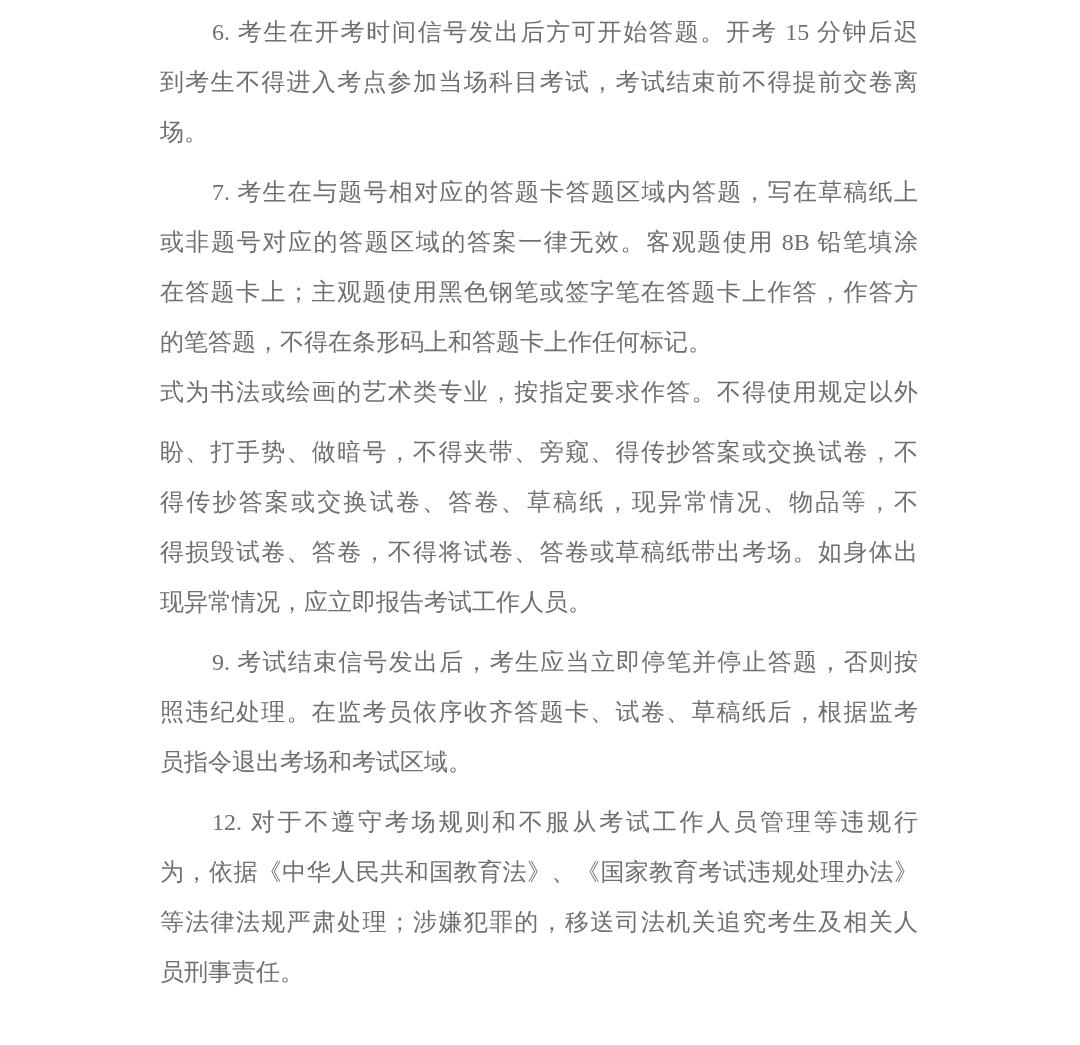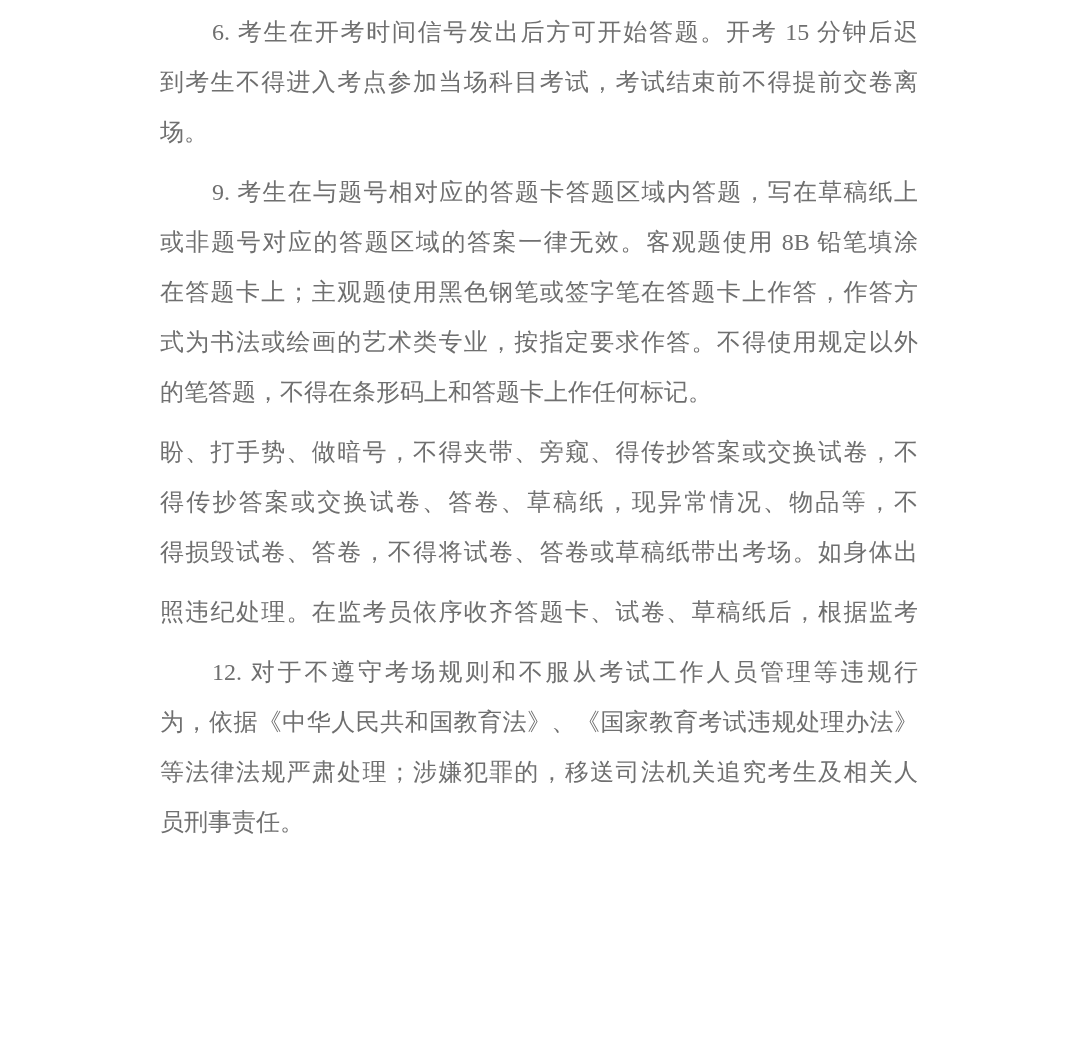--- a/index.html
+++ b/index.html
@@ -55,33 +55,36 @@
 <body style="background: rgb(255, 255, 255);">
 
 <div class="page">
   <div class="doc" style="color: rgb(111, 111, 111);">
       <div class="para">
         <div class="line first">6. 考生在开考时间信号发出后方可开始答题。开考 15 分钟后迟</div>
         <div class="line">到考生不得进入考点参加当场科目考试，考试结束前不得提前交卷离</div>
         <div class="line last">场。</div>
       </div>
       <div class="para">
-        <div class="line first">9. 考生在与题号相对应的答题卡答题区域内答题，写在草稿纸上</div>
+        <div class="line first">7. 考生在与题号相对应的答题卡答题区域内答题，写在草稿纸上</div>
         <div class="line">或非题号对应的答题区域的答案一律无效。客观题使用 8B 铅笔填涂</div>
         <div class="line">在答题卡上；主观题使用黑色钢笔或签字笔在答题卡上作答，作答方</div>
+        <div class="line last">的笔答题，不得在条形码上和答题卡上作任何标记。</div>
         <div class="line">式为书法或绘画的艺术类专业，按指定要求作答。不得使用规定以外</div>
-        <div class="line last">的笔答题，不得在条形码上和答题卡上作任何标记。</div>
       </div>
       <div class="para">
         <div class="line">盼、打手势、做暗号，不得夹带、旁窥、得传抄答案或交换试卷，不</div>
         <div class="line">得传抄答案或交换试卷、答卷、草稿纸，现异常情况、物品等，不</div>
         <div class="line">得损毁试卷、答卷，不得将试卷、答卷或草稿纸带出考场。如身体出</div>
+        <div class="line last">现异常情况，应立即报告考试工作人员。</div>
       </div>
       <div class="para">
+        <div class="line first">9. 考试结束信号发出后，考生应当立即停笔并停止答题，否则按</div>
         <div class="line">照违纪处理。在监考员依序收齐答题卡、试卷、草稿纸后，根据监考</div>
+        <div class="line last">员指令退出考场和考试区域。</div>
       </div>
       <div class="para">
         <div class="line first">12. 对于不遵守考场规则和不服从考试工作人员管理等违规行</div>
         <div class="line">为，依据《中华人民共和国教育法》、《国家教育考试违规处理办法》</div>
         <div class="line">等法律法规严肃处理；涉嫌犯罪的，移送司法机关追究考生及相关人</div>
         <div class="line last">员刑事责任。</div>
       </div>
     </div>
 </div>
 

